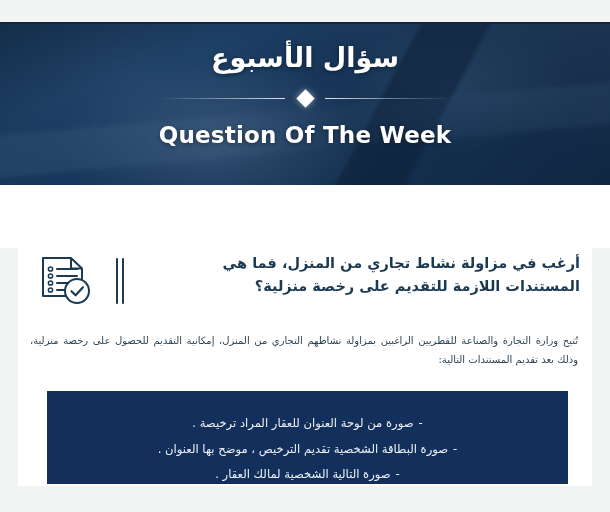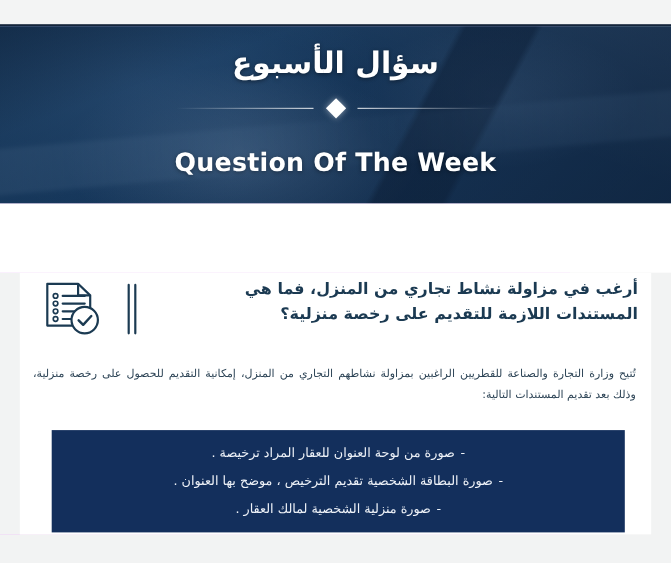--- a/index.html
+++ b/index.html
@@ -11,21 +11,21 @@
     width: 610px;
     height: 512px;
     overflow: hidden;
     background: #f2f3f3;
     font-family: "DejaVu Sans", "Liberation Sans", sans-serif;
   }
   .page {
     position: relative;
     width: 518px;
     height: 512px;
-    background: #f0abfc;
+    background: #0ea5e9;
   }
 
   
   .top-strip {
     position: absolute;
     left: 0; top: 0;
     width: 610px;
     height: 24px;
     background: #f3f4f4;
     border-bottom: 2px solid #13243a;
@@ -121,21 +121,21 @@
     width: 13px;
     height: 13px;
     background: #ffffff;
     transform: rotate(45deg);
     box-shadow: 0 0 6px rgba(255,255,255,0.5);
   }
   .banner-title-en {
     color: #ffffff;
     font-size: 23px;
     font-weight: bold;
-    margin-top: 24px;
+    margin-top: 11px;
     letter-spacing: 0.2px;
     text-shadow: 0 1px 4px rgba(0,0,0,0.4);
   }
 
   
   .white-band {
     position: absolute;
     left: 0; top: 185px;
     width: 610px;
     height: 63px;
@@ -220,21 +220,21 @@
     top: 143px;
     width: 521px;
     height: 93px;
     background: #132f5c;
     box-sizing: border-box;
     padding: 8px 20px 8px 20px;
     direction: rtl;
   }
   .list-box ul {
     list-style: none;
-    margin: 0;
+    margin: 12px;
     padding: 0;
   }
   .list-box li {
     color: #eef2f8;
     font-size: 11.6px;
     line-height: 2.22;
     text-align: center;
     direction: rtl;
     white-space: nowrap;
   }
@@ -308,21 +308,21 @@
 
       <div class="list-box">
         <ul>
           <li>
             <span class="bullet-dash">-</span><span>صورة من لوحة العنوان للعقار المراد ترخيصة .</span>
           </li>
           <li>
             <span class="bullet-dash">-</span><span>صورة البطاقة الشخصية تقديم الترخيص ، موضح بها العنوان .</span>
           </li>
           <li>
-            <span class="bullet-dash">-</span><span>صورة منزلية الشخصية لمالك العقار .</span>
+            <span class="bullet-dash">-</span><span>صورة التالية الشخصية لمالك العقار .</span>
           </li>
         </ul>
       </div>
 
     </div>
   </div>
 
   <div class="bottom-strip"></div>
 
 </div>

